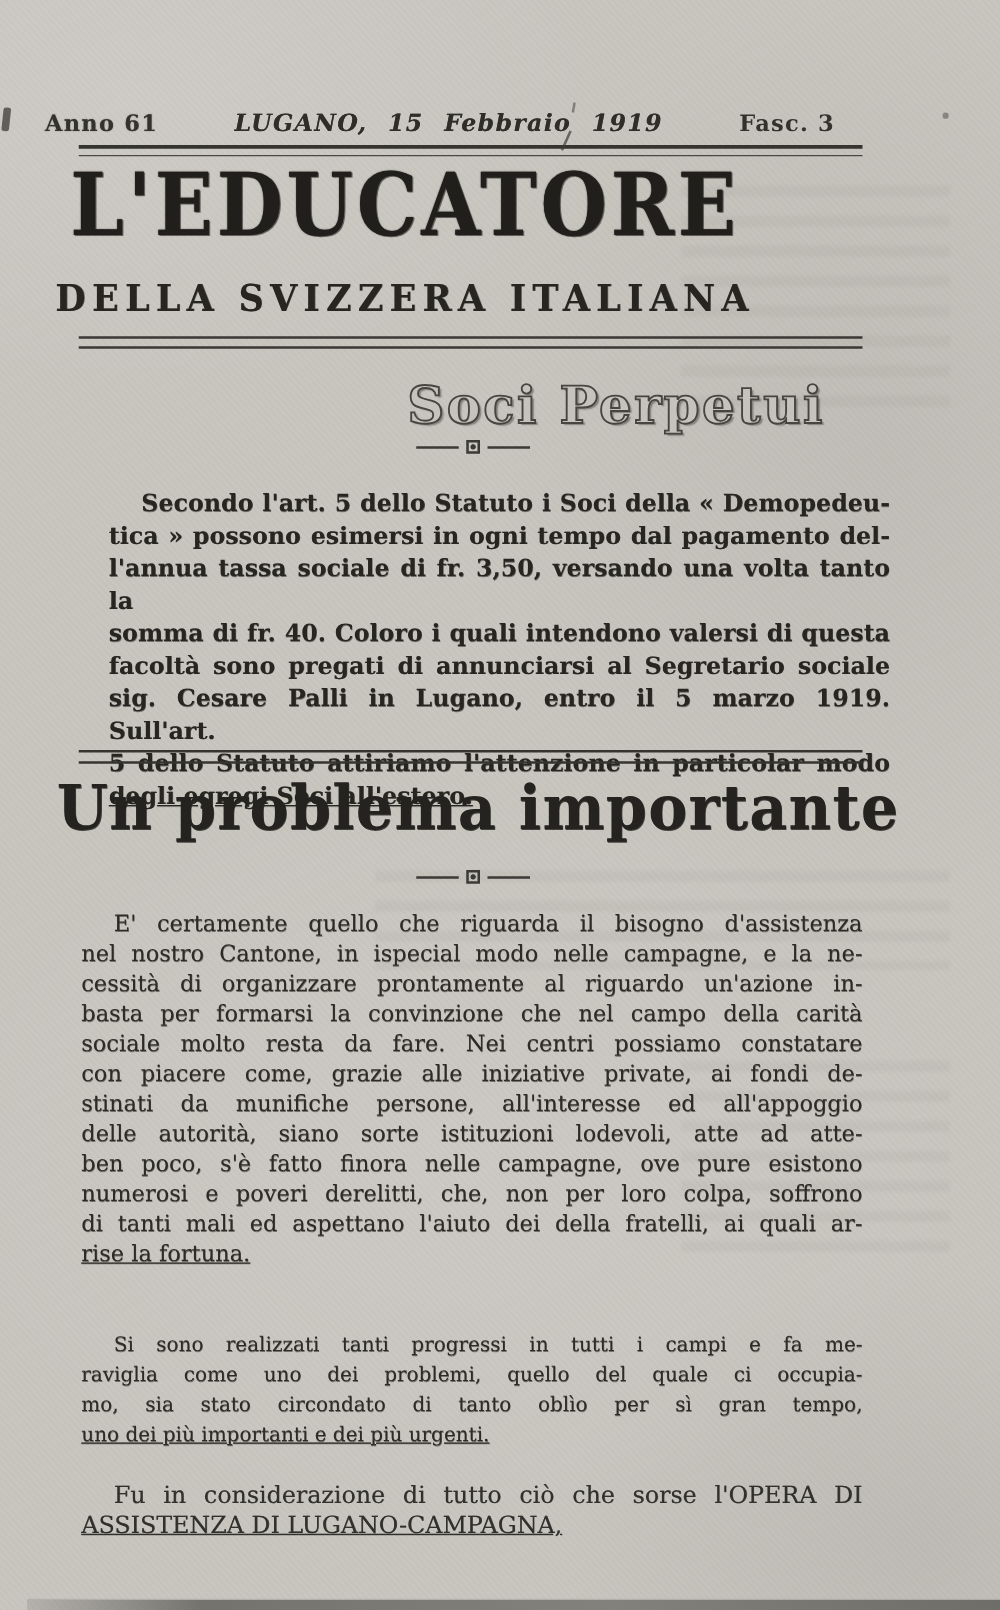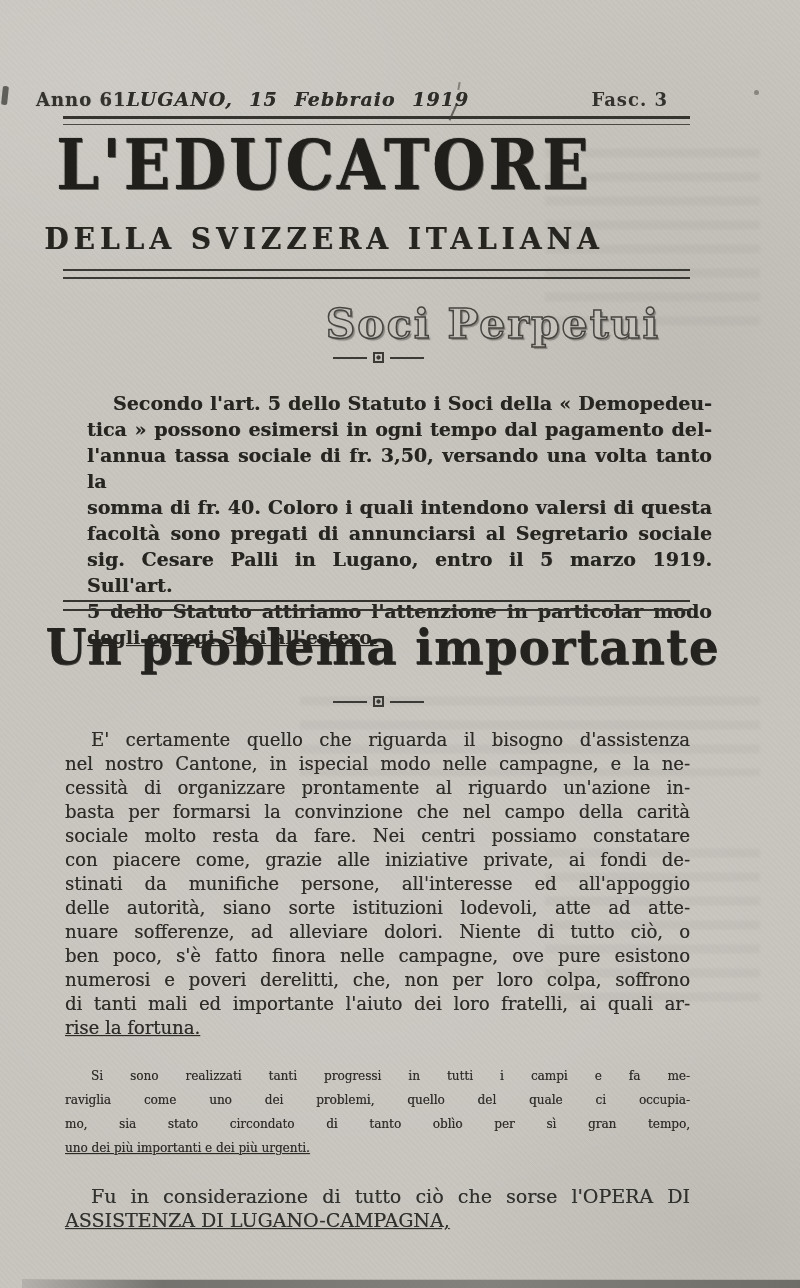--- a/index.html
+++ b/index.html
@@ -14,25 +14,25 @@
       radial-gradient(ellipse 720px 520px at 45% 72%, rgba(255,255,255,0.07), transparent 60%),
       radial-gradient(ellipse 420px 320px at 92% 96%, rgba(118,116,110,0.13), transparent 70%),
       repeating-linear-gradient(47deg, rgba(90,88,82,0.018) 0 2px, rgba(255,255,255,0.018) 2px 4px);
     font-family:"DejaVu Serif","Liberation Serif",serif;
     color:#2b2a26;
   }
 
   
   .masthead-row {
     position:absolute; top:88px; left:36px; width:632px;
-    display:flex; align-items:baseline; font-weight:bold; color:#33322d;
+    display:flex; align-items:baseline; font-weight:bold; color:#33322d;gap:12px;
   }
   .anno  { font-size:18px; letter-spacing:1px; text-shadow:0 0 1px rgba(50,49,44,.6); }
   .dateline {
-    flex:1; font-style:italic; font-size:19px;
+    flex:1; text-align:center; font-style:italic; font-size:19px;
     word-spacing:9px; letter-spacing:1px; color:#2e2d28;
     text-shadow:0 0 .5px rgba(46,45,40,.7);
   }
   .fasc  { font-size:18px; letter-spacing:1px; }
 
   .rule { position:absolute; left:63px; width:627px; }
   .rule-header  { top:116px; height:5px; border-top:3px solid #35342f; border-bottom:1px solid #4a4843; }
   .rule-sub     { top:269px; height:6px; border-top:2px solid #3a3934; border-bottom:2px solid #3a3934; }
   .rule-section { top:600px; height:7px; border-top:2px solid #35342f; border-bottom:2px solid #35342f; }
 
@@ -73,21 +73,21 @@
   .ornament-2 { top:696px; left:333px; }
 
   
   .para { position:absolute; left:65px; width:625px; }
   .para .line { text-align:justify; text-align-last:justify; text-shadow:.3px .3px .3px rgba(43,42,38,.55); }
   .para .line:first-child { text-indent:26px; }
   .para .line:last-child  { text-align-last:auto;text-decoration:underline; }
 
   .para-notice { top:390px; font-weight:bold; font-size:19px; line-height:26px; color:#262520;margin-left:22px; }
   .para-body1  { top:728px;  font-size:18px; line-height:24px; color:#2c2b26; }
-  .para-body2  { top:1064px; font-size:12px; line-height:24px; color:#2c2b26; }
+  .para-body2  { top:1064px; font-size:16px; line-height:24px; color:#2c2b26; }
   .para-body3  { top:1184px; font-size:19px; line-height:24px; color:#30302c; }
 
   
   .ghost {
     position:absolute; filter:blur(1.2px); opacity:.55; pointer-events:none;
     background:repeating-linear-gradient(to bottom,
       transparent 0 8px, rgba(96,94,88,.10) 9px 17px, transparent 18px 24px);
   }
   .ghost-a { left:545px; top:140px;  width:215px; height:190px; }
   .ghost-b { left:300px; top:688px;  width:460px; height:88px;  }
@@ -153,24 +153,23 @@
   </div>
   <div class="para para-body1">
       <div class="line">E' certamente quello che riguarda il bisogno d'assistenza</div>
       <div class="line">nel nostro Cantone, in ispecial modo nelle campagne, e la ne-</div>
       <div class="line">cessità di organizzare prontamente al riguardo un'azione in-</div>
       <div class="line">basta per formarsi la convinzione che nel campo della carità</div>
       <div class="line">sociale molto resta da fare. Nei centri possiamo constatare</div>
       <div class="line">con piacere come, grazie alle iniziative private, ai fondi de-</div>
       <div class="line">stinati da munifiche persone, all'interesse ed all'appoggio</div>
       <div class="line">delle autorità, siano sorte istituzioni lodevoli, atte ad atte-</div>
-      <div class="line">nuare sofferenze, ad alleviare dolori. Niente di tutto ciò, o</div>
       <div class="line">ben poco, s'è fatto finora nelle campagne, ove pure esistono</div>
       <div class="line">numerosi e poveri derelitti, che, non per loro colpa, soffrono</div>
-      <div class="line">di tanti mali ed importante l'aiuto dei loro fratelli, ai quali ar-</div>
+      <div class="line">di tanti mali ed aspettano l'aiuto dei della fratelli, ai quali ar-</div>
       <div class="line">rise la fortuna.</div>
     </div>
   <div class="para para-body2">
       <div class="line">Si sono realizzati tanti progressi in tutti i campi e fa me-</div>
       <div class="line">raviglia come uno dei problemi, quello del quale ci occupia-</div>
       <div class="line">mo, sia stato circondato di tanto oblìo per sì gran tempo,</div>
       <div class="line">uno dei più importanti e dei più urgenti.</div>
     </div>
   <div class="para para-body3">
       <div class="line">Fu in considerazione di tutto ciò che sorse l'OPERA DI</div>

